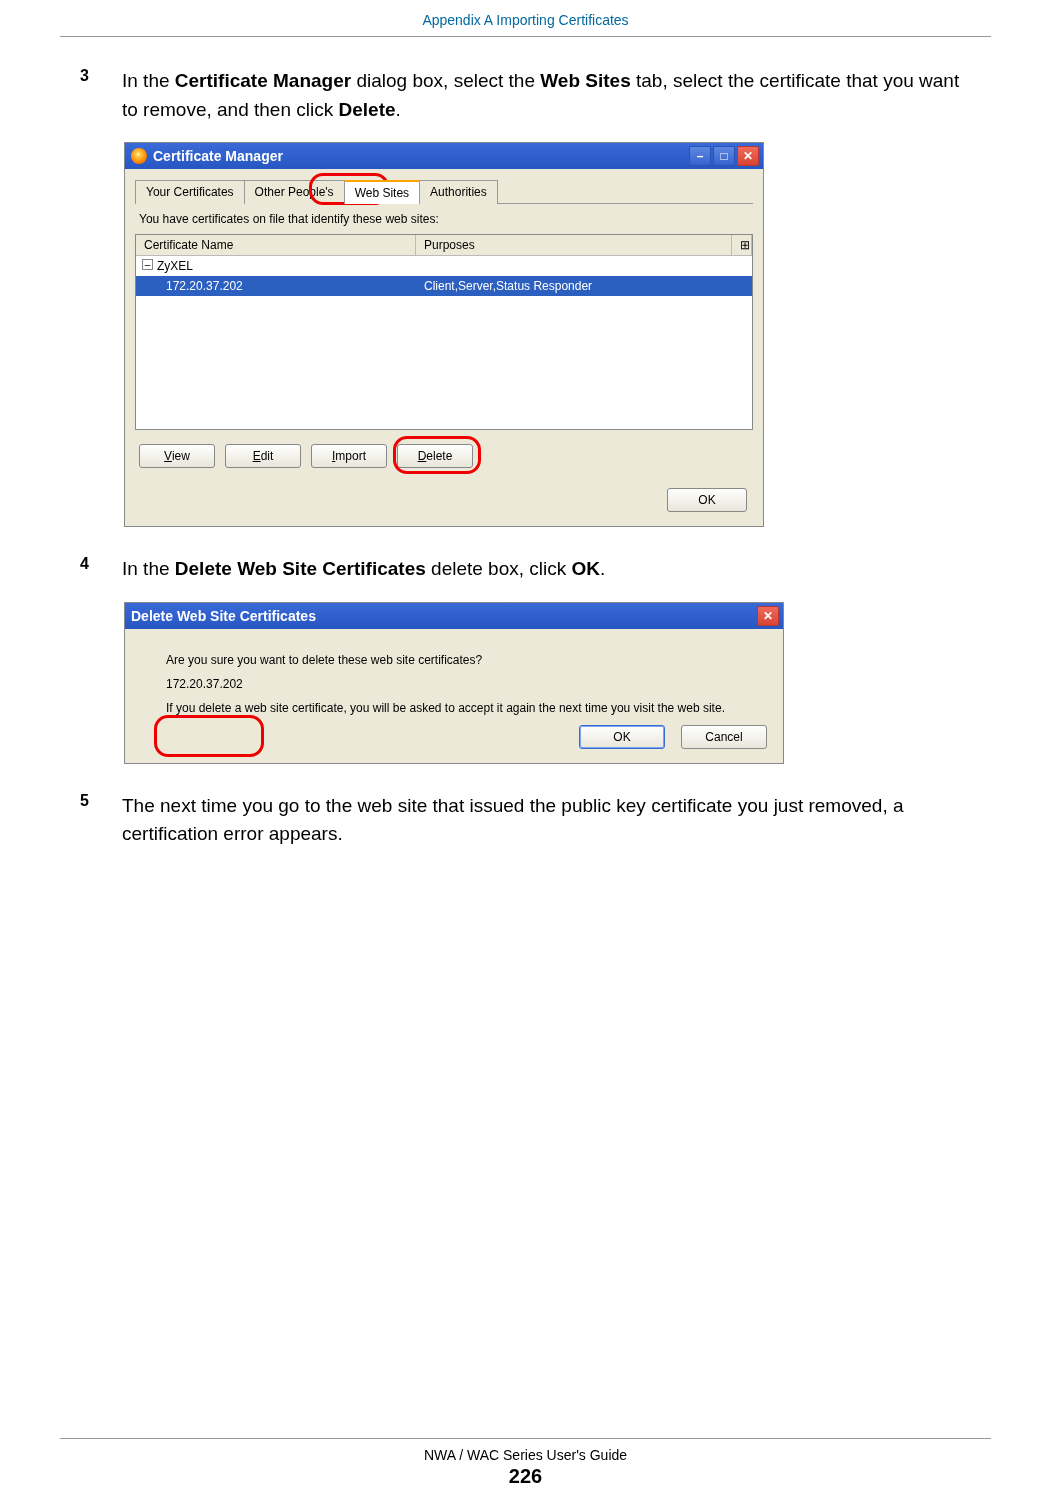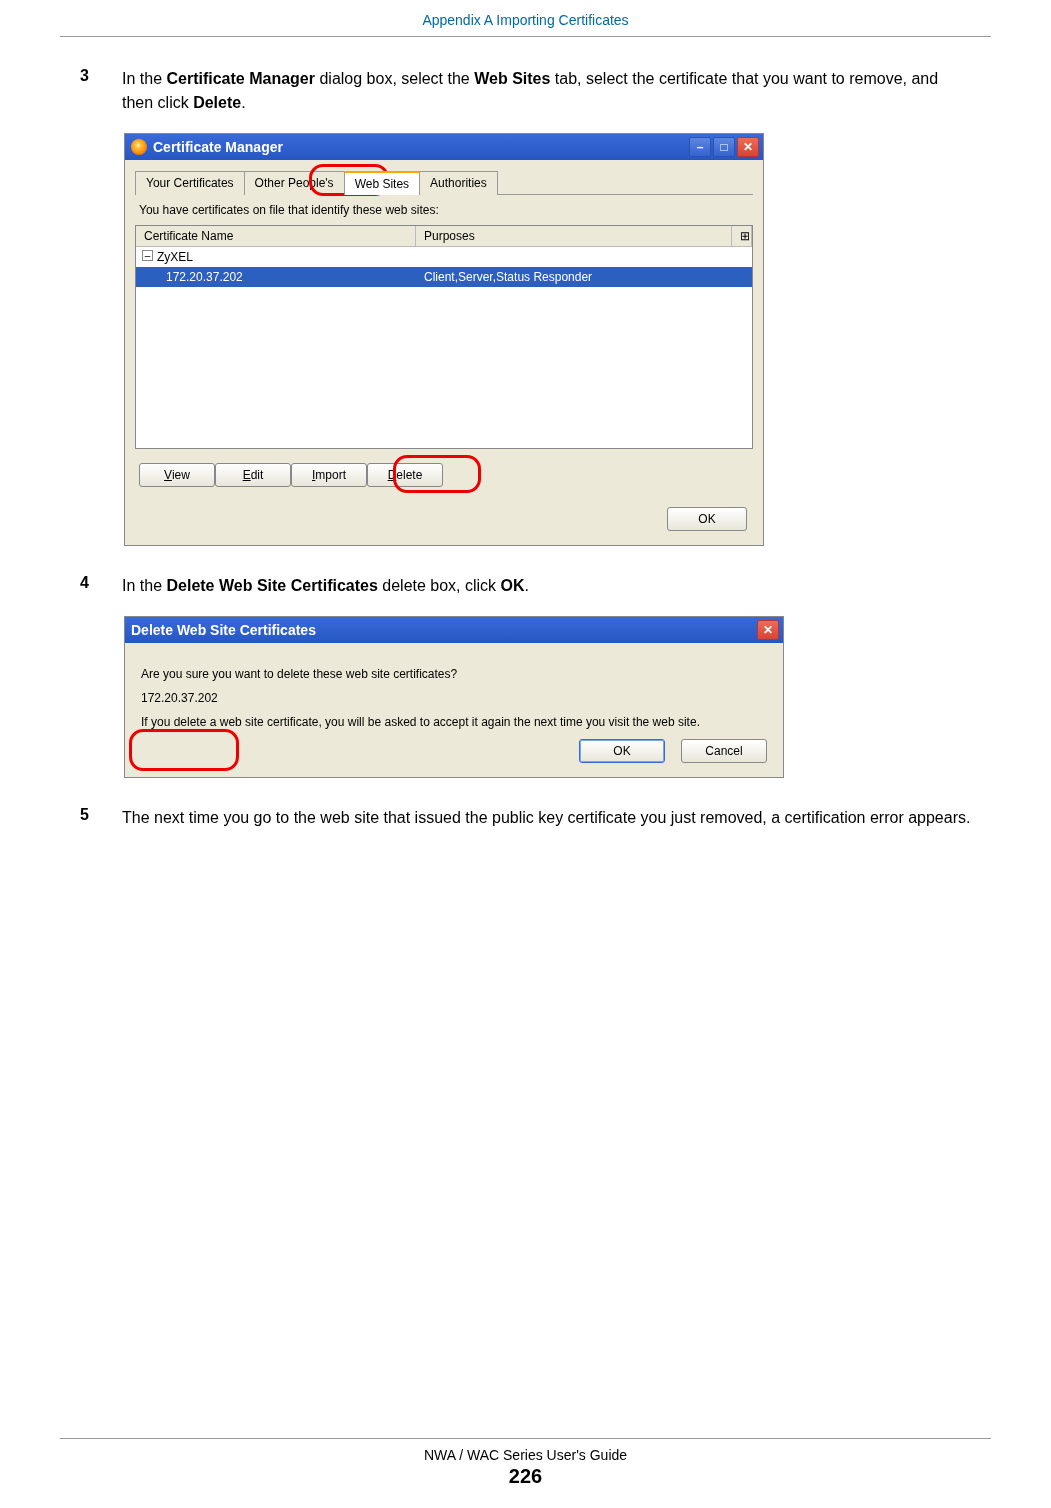--- a/index.html
+++ b/index.html
@@ -20,21 +20,21 @@
       font-size: 14px;
       color: #0369a1;
     }
     .content { padding: 30px 80px 0 80px; }
     .step {
       display: flex;
       gap: 24px;
       margin-bottom: 10px;
     }
     .step-num { font-weight: bold; font-size: 16px; min-width: 18px; }
-    .step-text { font-size: 16px; line-height: 1.5; }
+    .step-text { font-size: 19px; line-height: 1.5; }
     .bold { font-weight: bold; }
     .screenshot {
       margin: 8px 0 28px 44px;
       border: 1px solid #888;
       display: inline-block;
       background: #ece9d8;
     }
     
     .win1 { width: 640px; }
     .titlebar {
@@ -89,21 +89,21 @@
     .circle-highlight {
       position: absolute;
       border: 3px solid #e00;
       border-radius: 14px;
       pointer-events: none;
     }
     .desc-text { font-family: Tahoma, sans-serif; font-size: 12px; margin: 8px 4px; }
     .cert-list {
       background: #fff;
       border: 1px solid #888;
-      height: 224px;
+      height: 196px;
       font-family: Tahoma, sans-serif;
       font-size: 12px;
     }
     .cert-header {
       display: flex;
       background: #ece9d8;
       border-bottom: 1px solid #bbb;
     }
     .cert-header .col {
       padding: 3px 8px;
@@ -123,21 +123,21 @@
       text-align: center; line-height: 9px; font-size: 10px;
     }
     .cert-row-sel {
       background: #2b5fc0; color: #fff;
       display: flex;
     }
     .cert-row-sel .cell { padding: 3px 8px; }
     .cell-name { width: 280px; padding-left: 30px !important; }
     .cell-purpose { flex: 1; }
     .btn-row {
-      display: flex; 
+      display: flex; gap: 10px;
       margin: 14px 4px 0;
       font-family: Tahoma, sans-serif;
       position: relative;
     }
     .xp-btn {
       min-width: 76px;
       padding: 4px 14px;
       background: linear-gradient(#fff,#e8e6da);
       border: 1px solid #888;
       border-radius: 3px;
@@ -150,20 +150,21 @@
       margin: 20px 6px 0;
     }
     .ok-row .xp-btn { min-width: 80px; }
     
     .win2 { width: 660px; }
     .win2-body {
       padding: 14px 16px 14px;
       font-family: Tahoma, sans-serif;
       font-size: 12px;
       position: relative;
+      margin-left: 25px;
     }
     .win2-body p { margin: 10px 0; }
     .dlg-btns {
       display: flex; justify-content: flex-end; gap: 16px;
       margin-top: 6px;
       position: relative;
     }
     .dlg-btns .xp-btn { min-width: 86px; }
     .xp-btn.focus { border: 1px solid #3a6ad8; box-shadow: inset 0 0 0 1px #7aa6ee; }
     

